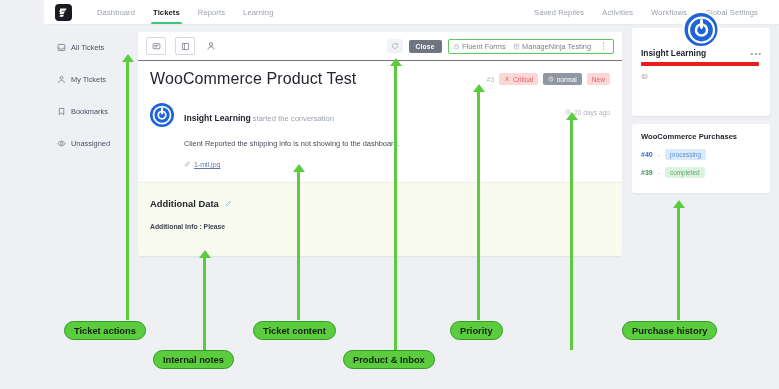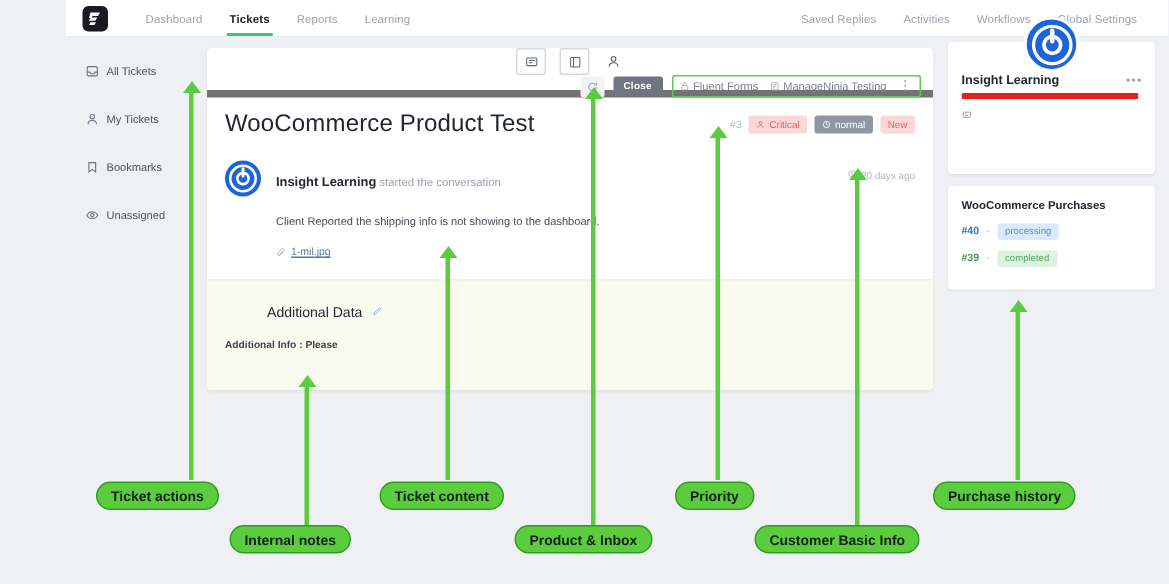--- a/index.html
+++ b/index.html
@@ -61,22 +61,21 @@
   .main {
     position: absolute; left: 94px; top: 32px; width: 484px;
   }
   .ticket-card {
     background: #ffffff; border-radius: 3px; width: 484px;
     box-shadow: 0 1px 2px rgba(16,24,40,.06);
     overflow: hidden;
   }
   .toolbar {
     height: 28px; display: flex; align-items: center; padding: 0 8px;
-    border-bottom: 5px solid #737373;
-    flex-direction: column;
+    border-bottom: 1px solid #737373;
   }
   .tool-icons { display: flex; align-items: center; gap: 9px; }
   .tbtn {
     width: 18px; height: 16px; border: 1px solid #d6dae0; border-radius: 2px;
     display: flex; align-items: center; justify-content: center; color: #5c636e;
     background: #fff;
   }
   .tbtn.plain { border: none; width: 14px; }
   .tbtn svg { display: block; }
   .toolbar-right { margin-left: auto; display: flex; align-items: center; gap: 6px; }
@@ -135,21 +134,21 @@
     margin: 13px 0 0 34px; display: flex; align-items: center; gap: 3px;
     font-size: 7px; color: #5b79a8;
   }
   .attach a { color: #5b79a8; text-decoration: underline; }
   .attach .clip { color: #9aa1ad; display:flex;}
 
   .addl {
     background: #fafbef; border-top: 1px solid #f0f1e4;
     padding: 15px 12px 26px 12px;
   }
-  .addl-title { font-size: 9.4px; font-weight: normal; color: #22262e; display: flex; align-items: center; gap: 6px; margin-left: 28px; }
+  .addl-title { font-size: 9.4px; font-weight: bold; color: #22262e; display: flex; align-items: center; gap: 6px; }
   .addl-title .pen { color: #7fb0e8; display:flex; }
   .addl-body { font-size: 6.8px; font-weight: bold; color: #3d434d; margin-top: 14px; }
 
   
   .rside { position: absolute; left: 588px; top: 28px; width: 138px; }
   .rcard {
     background: #fff; border-radius: 3px; padding: 8px 9px;
     box-shadow: 0 1px 2px rgba(16,24,40,.06);
     position: relative;
   }
@@ -455,19 +454,18 @@
   <div class="arrow" style="left:394px; top:66px; height:284px;"></div>
   <div class="arrowhead" style="left:389.5px; top:58px;"></div>
   <div class="pill" style="left:343px; top:350px;">Product &amp; Inbox</div>
 
   <div class="arrow" style="left:477px; top:92px; height:228px;"></div>
   <div class="arrowhead" style="left:472.5px; top:84px;"></div>
   <div class="pill" style="left:450px; top:321px;">Priority</div>
 
   <div class="arrow" style="left:570px; top:120px; height:230px;"></div>
   <div class="arrowhead" style="left:565.5px; top:112px;"></div>
-  <div class="pill" style="left:503px; top:350px;">Customer Basic Info</div>
 
   <div class="arrow" style="left:677px; top:208px; height:112px;"></div>
   <div class="arrowhead" style="left:672.5px; top:200px;"></div>
   <div class="pill" style="left:622px; top:321px;">Purchase history</div>
 
 </div>
 
 </body></html>

